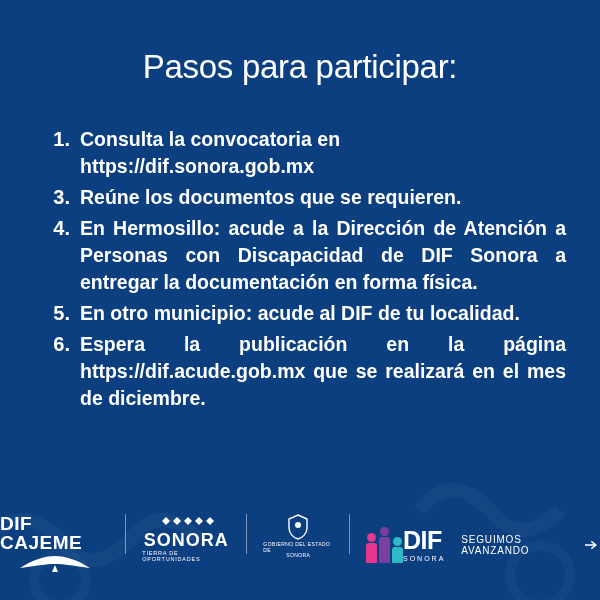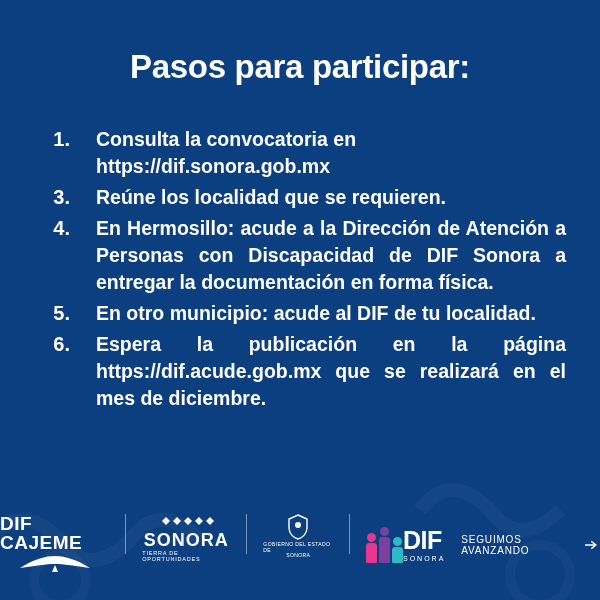--- a/index.html
+++ b/index.html
@@ -33,21 +33,21 @@
     pointer-events: none;
   }
   .title {
     position: absolute;
     top: 48px;
     left: 0;
     width: 600px;
     text-align: center;
     color: #ffffff;
     font-size: 33px;
-    font-weight: bold;
+    font-weight: normal;
     letter-spacing: -0.3px;
   }
   .steps {
     position: absolute;
     top: 126px;
     left: 46px;
     width: 520px;
     color: #ffffff;
   }
   .step {
@@ -66,21 +66,20 @@
     box-sizing: border-box;
     color: #ffffff;
   }
   .step-text {
     flex: 1;
     font-size: 19.5px;
     font-weight: bold;
     line-height: 27px;
     color: #ffffff;
     white-space: pre-line;
-    margin-left: 16px;
   }
   .step-text.justify {
     text-align: justify;
   }
   
   .footer {
     position: absolute;
     left: 0;
     bottom: 24px;
     width: 600px;
@@ -224,21 +223,21 @@
   <div class="title">Pasos para participar:</div>
 
   <div class="steps">
     <div class="step">
       <div class="step-num">1.</div>
       <div class="step-text">Consulta la convocatoria en
 https://dif.sonora.gob.mx</div>
     </div>
     <div class="step">
       <div class="step-num">3.</div>
-      <div class="step-text">Reúne los localidad que se requieren.</div>
+      <div class="step-text">Reúne los documentos que se requieren.</div>
     </div>
     <div class="step">
       <div class="step-num">4.</div>
       <div class="step-text justify">En Hermosillo: acude a la Dirección de Atención a Personas con Discapacidad de DIF Sonora a entregar la documentación en forma física.</div>
     </div>
     <div class="step">
       <div class="step-num">5.</div>
       <div class="step-text">En otro municipio: acude al DIF de tu localidad.</div>
     </div>
     <div class="step">

